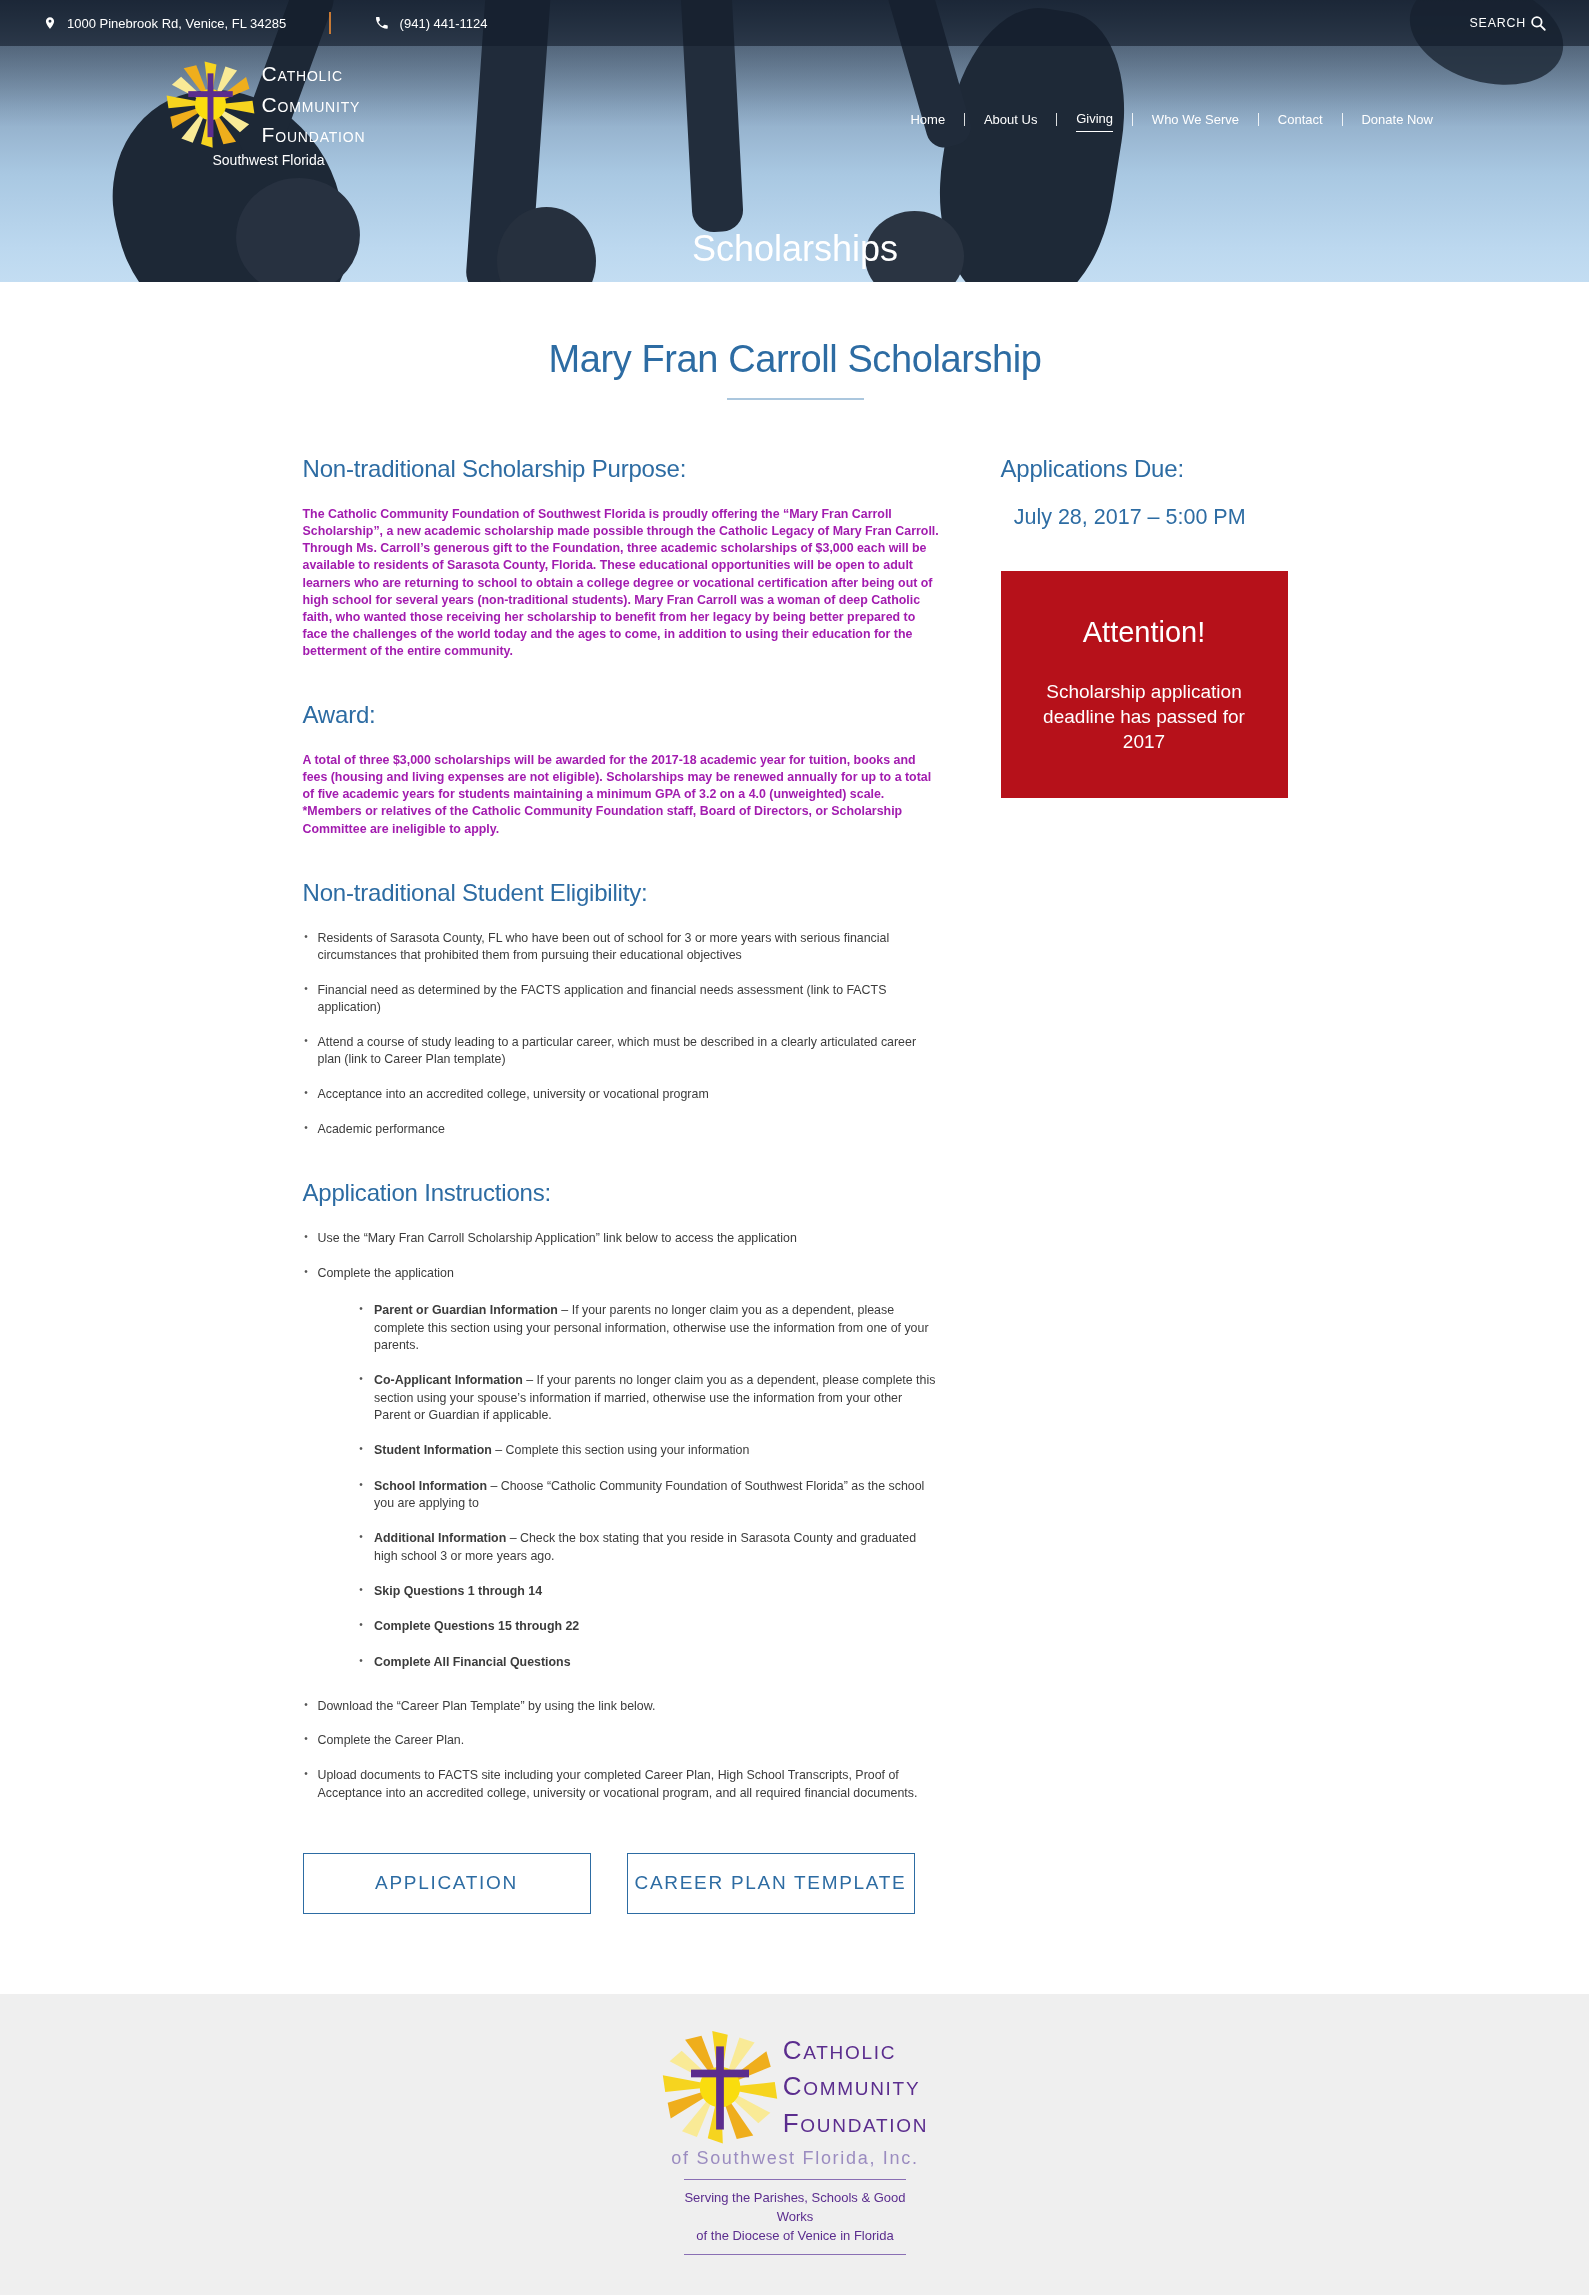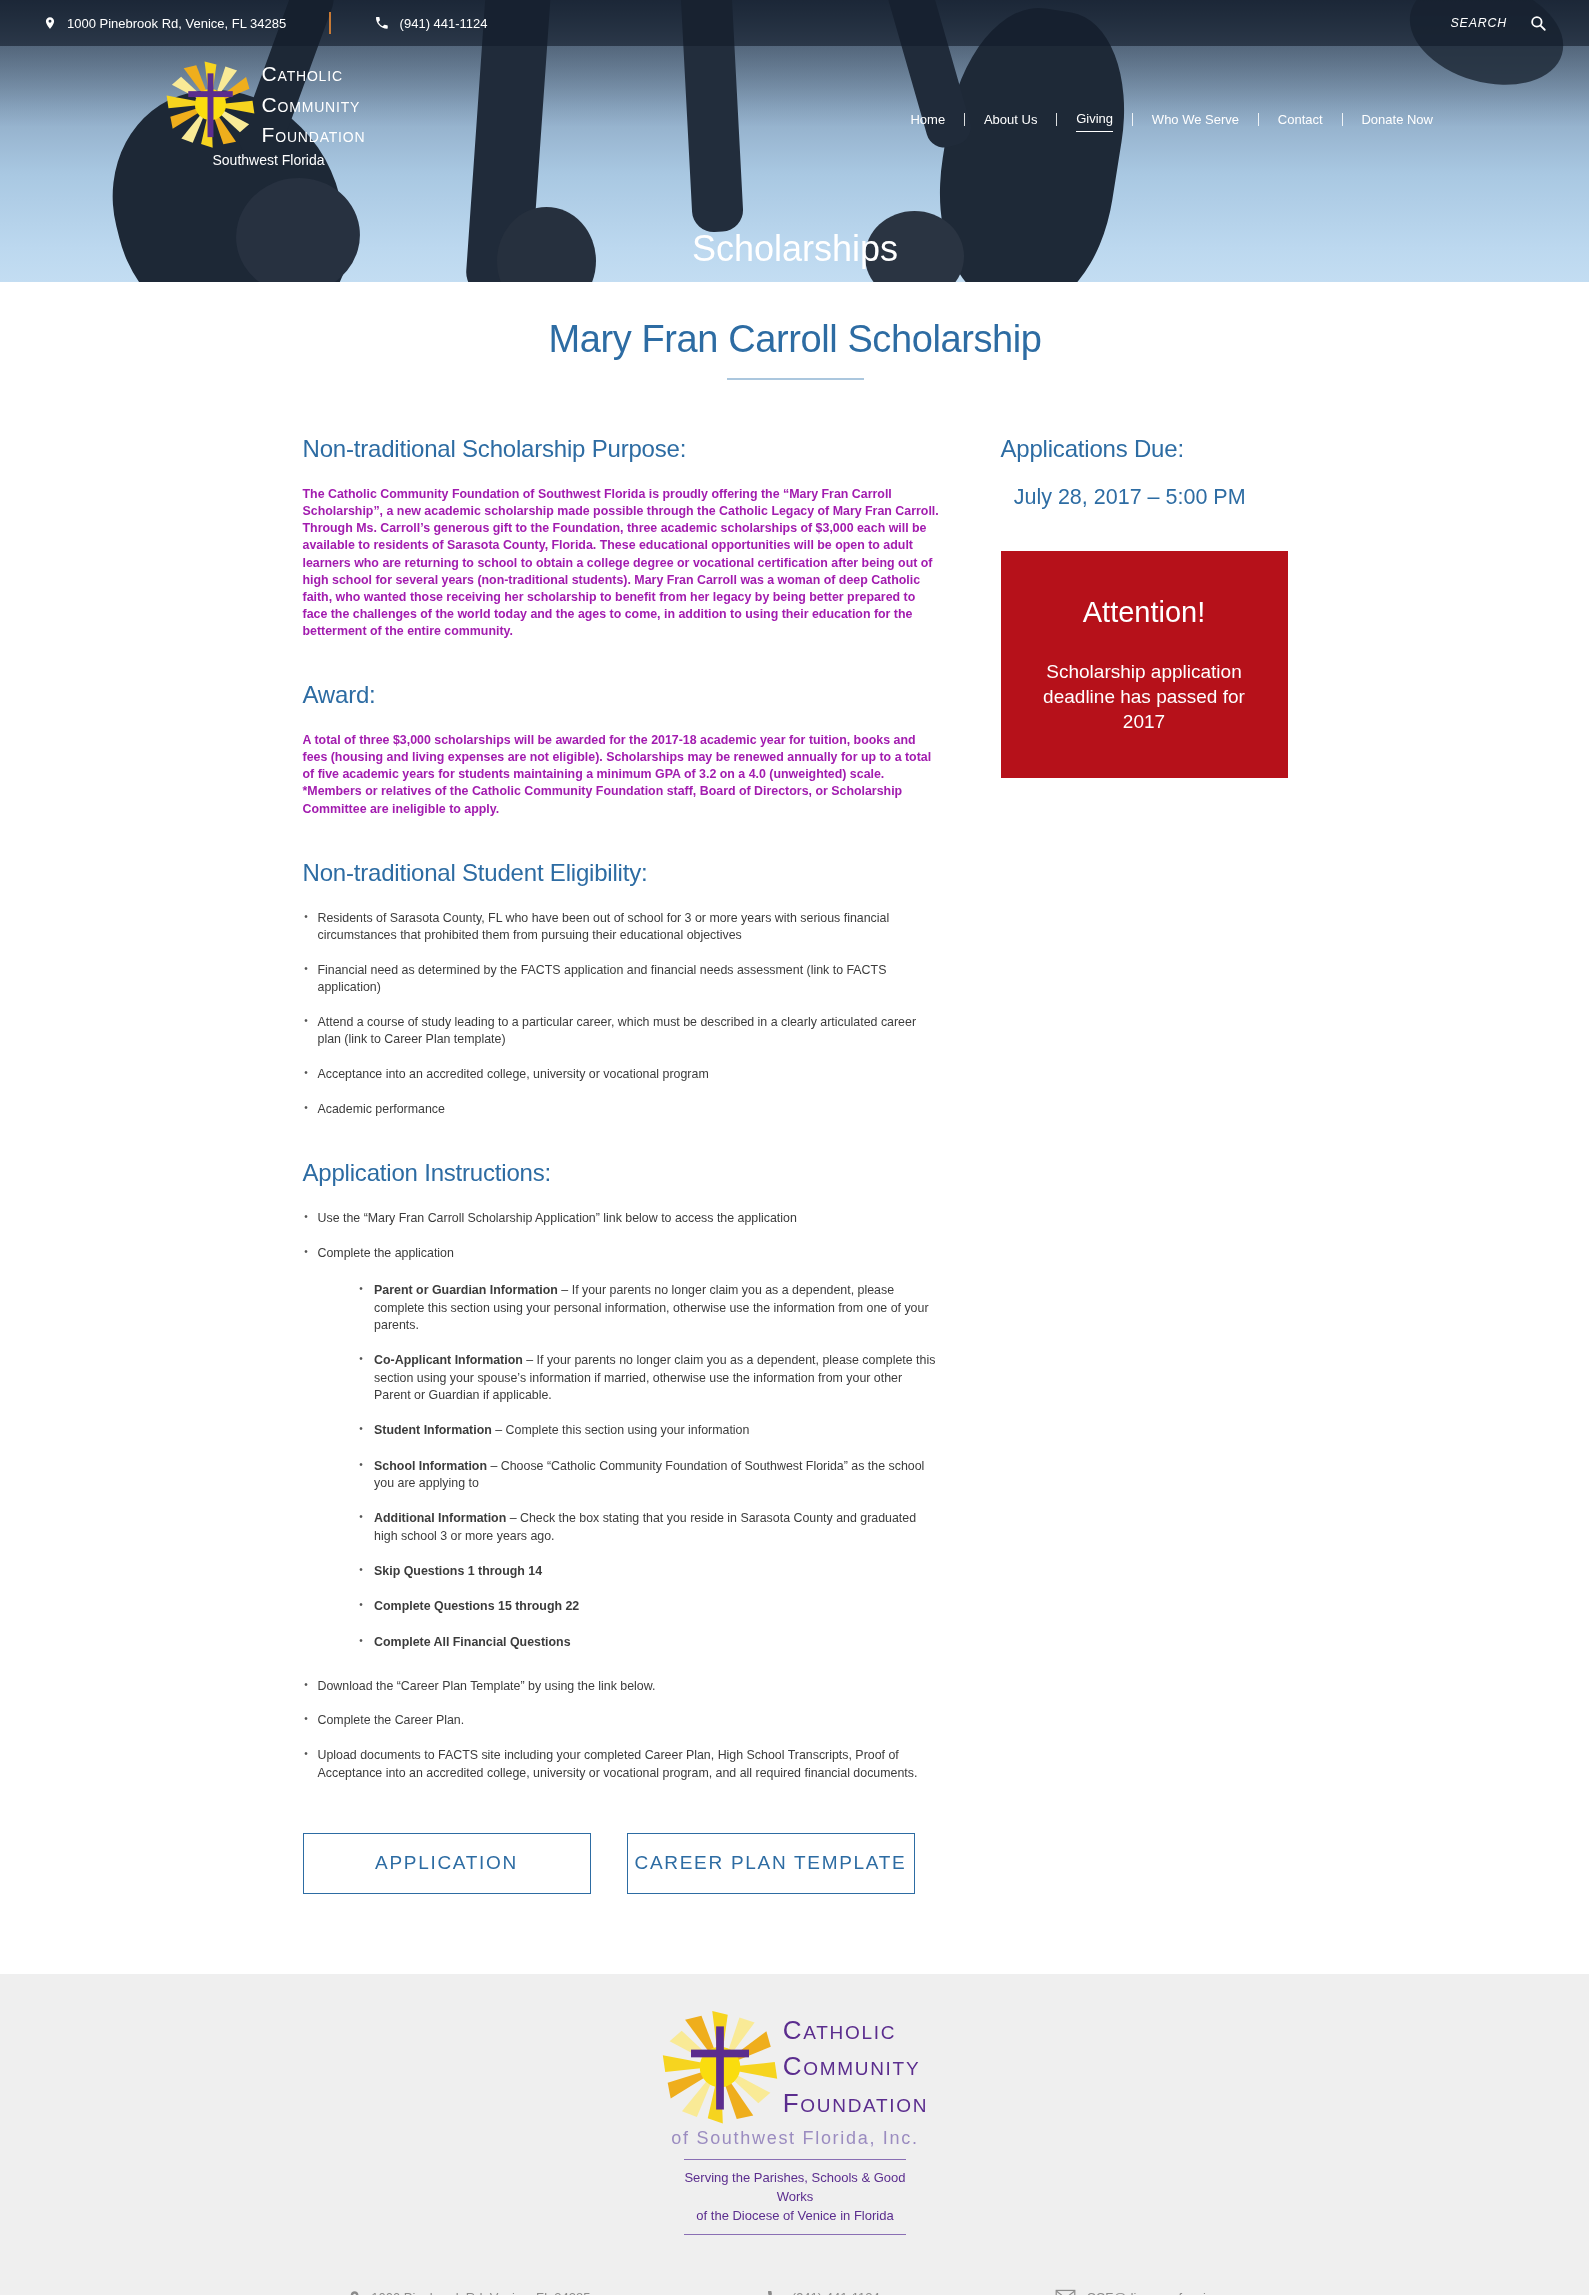--- a/index.html
+++ b/index.html
@@ -41,21 +41,21 @@
     position: relative; z-index: 6;
     height: 46px;
     display: flex; align-items: center;
     padding: 0 43px;
     background: rgba(17,27,42,.62);
     color: #fff;
   }
   .topbar .grp { display: flex; align-items: center; gap: 10px; font-size: 13px; }
   .topbar .sep { width: 1.7px; height: 21.5px; background: #c87a35; margin: 0 43px; }
   .topbar .spacer { flex: 1; }
-  .search { display: flex; align-items: center; gap: 22px; letter-spacing: 0.8px; font-size: 12.4px; cursor: pointer; font-style: italic; }
+  .search { display: flex; align-items: center; gap: 3px; letter-spacing: 0.8px; font-size: 12.4px; cursor: pointer; }
   .icon { display: inline-flex; align-items: center; justify-content: center; }
   .icon svg { display: block; }
 
   
   .header-row {
     position: relative; z-index: 5;
     display: flex; justify-content: space-between; align-items: flex-start;
     padding: 13.2px 157px 0 166px;
   }
   .logo { color: #fff; cursor: pointer; width: 205px; }
@@ -76,21 +76,21 @@
   .nav .nav-sep { width: 0.8px; height: 13.2px; background: rgba(255,255,255,.85); margin: 0 19px; }
 
   .hero-title {
     position: absolute; z-index: 4; left: 0; right: 0; bottom: 11.6px;
     text-align: center; color: #fff; font-size: 36px; font-weight: 400;
   }
 
   
   .main { background: #fff; }
   .page-title {
-    margin: 0; padding-top: 36px;
+    margin: 0; padding-top: 56px;
     text-align: center; color: #2d6ca3;
     font-size: 38px; font-weight: 400; letter-spacing: -0.4px;
   }
   .title-underline { width: 137px; height: 2.5px; background: #abc7de; margin: 16.6px auto 0; }
 
   .content {
     width: 985px; margin: 55px auto 0;
     display: flex; justify-content: space-between; align-items: flex-start;
   }
   .left-col { width: 639px; }

